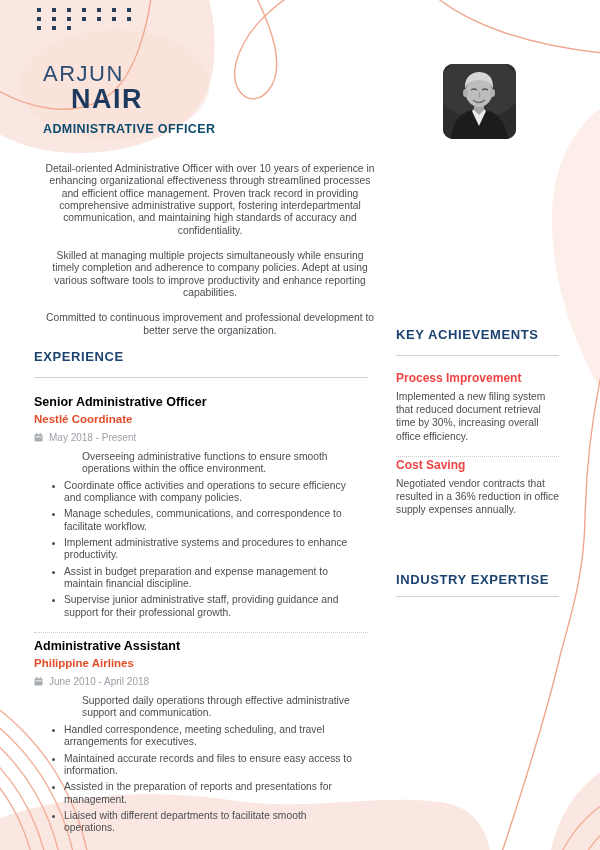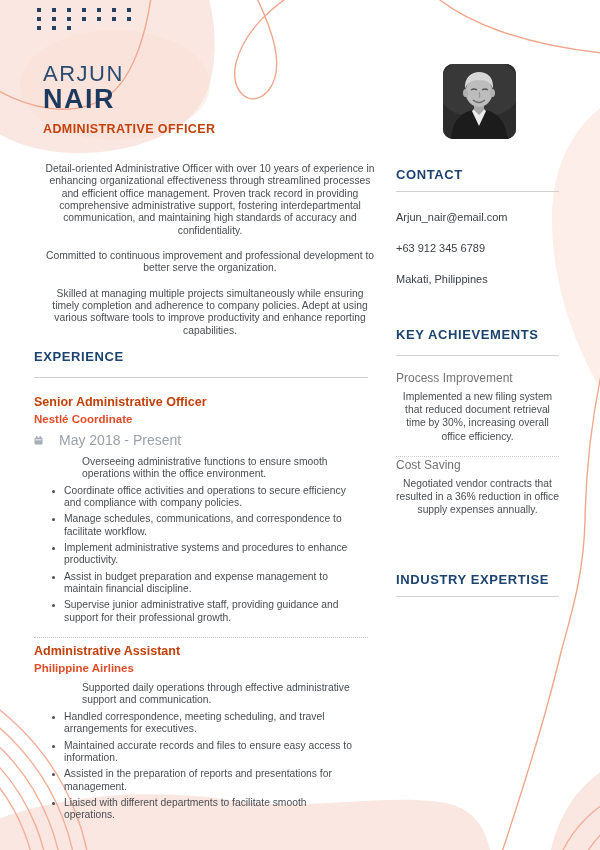--- a/index.html
+++ b/index.html
@@ -5,51 +5,51 @@
   html,body{margin:0;padding:0;background:#e9e9e9;}
   .page{
     position:relative;width:600px;height:850px;margin:0 auto;
     background:#ffffff;overflow:hidden;
     font-family:"Liberation Sans", sans-serif;color:#4a4e52;
   }
   svg.bg{position:absolute;inset:0;pointer-events:none;}
   
   .name-block{position:absolute;left:43px;top:62px;}
   .first-name{font-size:22px;font-weight:500;letter-spacing:1.5px;color:#2b4c72;line-height:1.05;}
-  .last-name{font-size:27px;font-weight:800;letter-spacing:1.5px;color:#1d3a5e;line-height:1.1;}
-  .job-title{margin-top:7px;font-size:12.5px;font-weight:600;letter-spacing:.4px;color:#c2410c;}
+  .last-name{font-size:27px;font-weight:800;letter-spacing:1.5px;color:#1d3a5e;line-height:1.1;margin-left:28px;}
+  .job-title{margin-top:7px;font-size:12.5px;font-weight:600;letter-spacing:.4px;color:#0c4a6e;}
   .photo{position:absolute;left:443px;top:64px;width:73px;height:75px;border-radius:10px;overflow:hidden;background:#2e2e2e;}
   .photo svg{display:block;}
   
   .sec-head{font-size:13px;font-weight:700;letter-spacing:.6px;color:#1c4370;margin:0;}
   .rule{border:none;border-top:1px solid #cdd1d5;margin:0;}
   .dotted{border:none;border-top:1px dotted #c3c9ce;margin:0;}
   .body-txt{font-size:10.3px;line-height:1.2;color:#4a4e52;}
   
   .summary{position:absolute;left:43px;top:163px;width:334px;}
   .summary p{margin:0 0 13px 0;text-align:center;}
   .experience{position:absolute;left:34px;top:349px;width:334px;}
   .experience .rule{margin-top:13px;}
-  .job-title-line{margin-top:17px;font-size:12.5px;font-weight:700;color:#c2410c;}
+  .job-title-line{margin-top:17px;font-size:12.5px;font-weight:700;color:#000000;}
   .company-line{margin-top:4px;font-size:11.5px;font-weight:700;color:#e14d29;}
-  .date-line{margin-top:7px;display:flex;align-items:center;gap:16px;font-size:14px;color:#9ba1a8;}
+  .date-line{margin-top:7px;display:flex;align-items:center;gap:6px;font-size:10px;color:#9ba1a8;}
   .job-desc{margin-top:8px;margin-left:48px;}
   ul.job-bullets{margin:4px 10px 0 0;padding-left:30px;}
   ul.job-bullets li{margin-bottom:4px;}
   ul.job-bullets li::marker{color:#4a4e52;font-size:9px;}
   .job-sep{margin:13px 0 2px 0;}
   
   .rcol-sec{position:absolute;left:396px;width:163px;}
   .contact{top:167px;}
   .contact .rule{margin-top:9px;}
   .contact-item{margin-top:19px;font-size:11px;color:#3c4045;}
   .achievements{top:327px;}
   .achievements .rule{margin-top:13px;}
-  .ach-title{margin-top:15px;font-size:12px;font-weight:400;color:#737373;}
-  .ach-desc{margin-top:5px;font-size:10.3px;line-height:1.28;text-align:center;}
+  .ach-title{margin-top:15px;font-size:12px;font-weight:700;color:#ef4444;}
+  .ach-desc{margin-top:5px;font-size:10.3px;line-height:1.28;}
   .achievements .dotted{margin-top:13px;}
   .industry{top:572px;}
   .industry .rule{margin-top:9px;}
 </style>
 </head>
 <body>
 
 <div class="page">
 
   <svg class="bg" width="600" height="850" viewBox="0 0 600 850" aria-hidden="true">
@@ -132,22 +132,22 @@
       <path d="M 39 26 q 3 -2 6 0" stroke="#555" stroke-width="1.4" fill="none"></path>
 
       <path d="M 36 28 q 1.5 4 0 6" stroke="#9a9a9a" stroke-width="1.2" fill="none"></path>
 
       <path d="M 30 36 q 6 5 12 0" stroke="#6f6f6f" stroke-width="1.6" fill="none"></path>
     </svg>
   </div>
 
   <div class="summary body-txt">
     <p>Detail-oriented Administrative Officer with over 10 years of experience in enhancing organizational effectiveness through streamlined processes and efficient office management. Proven track record in providing comprehensive administrative support, fostering interdepartmental communication, and maintaining high standards of accuracy and confidentiality.</p>
+    <p>Skilled at managing multiple projects simultaneously while ensuring timely completion and adherence to company policies. Adept at using various software tools to improve productivity and enhance reporting capabilities.</p>
     <p>Committed to continuous improvement and professional development to better serve the organization.</p>
-    <p>Skilled at managing multiple projects simultaneously while ensuring timely completion and adherence to company policies. Adept at using various software tools to improve productivity and enhance reporting capabilities.</p>
   </div>
 
   <div class="experience">
     <h3 class="sec-head">EXPERIENCE</h3>
     <hr class="rule">
 
     <div>
       <div class="job-title-line">Senior Administrative Officer</div>
       <div class="company-line">Nestlé Coordinate</div>
       <div class="date-line">
@@ -167,37 +167,39 @@
         <li>Assist in budget preparation and expense management to maintain financial discipline.</li>
         <li>Supervise junior administrative staff, providing guidance and support for their professional growth.</li>
       </ul>
     </div>
 
     <hr class="dotted job-sep">
 
     <div>
       <div class="job-title-line" style="margin-top:6px;">Administrative Assistant</div>
       <div class="company-line">Philippine Airlines</div>
+      <div class="date-line">
+        <svg width="9" height="9" viewBox="0 0 9 9">
+          <rect x="0.5" y="1.5" width="8" height="7" rx="1" fill="#a7adb3"></rect>
+          <rect x="2" y="0" width="1.4" height="2.6" fill="#a7adb3"></rect>
+          <rect x="5.6" y="0" width="1.4" height="2.6" fill="#a7adb3"></rect>
+          <rect x="1.5" y="3.4" width="6" height="0.9" fill="#ffffff"></rect>
+        </svg>
+        <span>June 2010 - April 2018</span>
+      </div>
       <div class="job-desc body-txt">Supported daily operations through effective administrative support and communication.</div>
       <ul class="job-bullets body-txt">
         <li>Handled correspondence, meeting scheduling, and travel arrangements for executives.</li>
         <li>Maintained accurate records and files to ensure easy access to information.</li>
         <li>Assisted in the preparation of reports and presentations for management.</li>
         <li>Liaised with different departments to facilitate smooth operations.</li>
       </ul>
     </div>
   </div>
 
-  <div class="rcol-sec contact">
-    <h3 class="sec-head">CONTACT</h3>
-    <hr class="rule">
-    <div class="contact-item">Arjun_nair@email.com</div>
-    <div class="contact-item">+63 912 345 6789</div>
-    <div class="contact-item">Makati, Philippines</div>
-  </div>
 
   <div class="rcol-sec achievements">
     <h3 class="sec-head">KEY ACHIEVEMENTS</h3>
     <hr class="rule">
     <div>
       <div class="ach-title">Process Improvement</div>
       <div class="ach-desc">Implemented a new filing system that reduced document retrieval time by 30%, increasing overall office efficiency.</div>
     </div>
     <hr class="dotted">
     <div>

